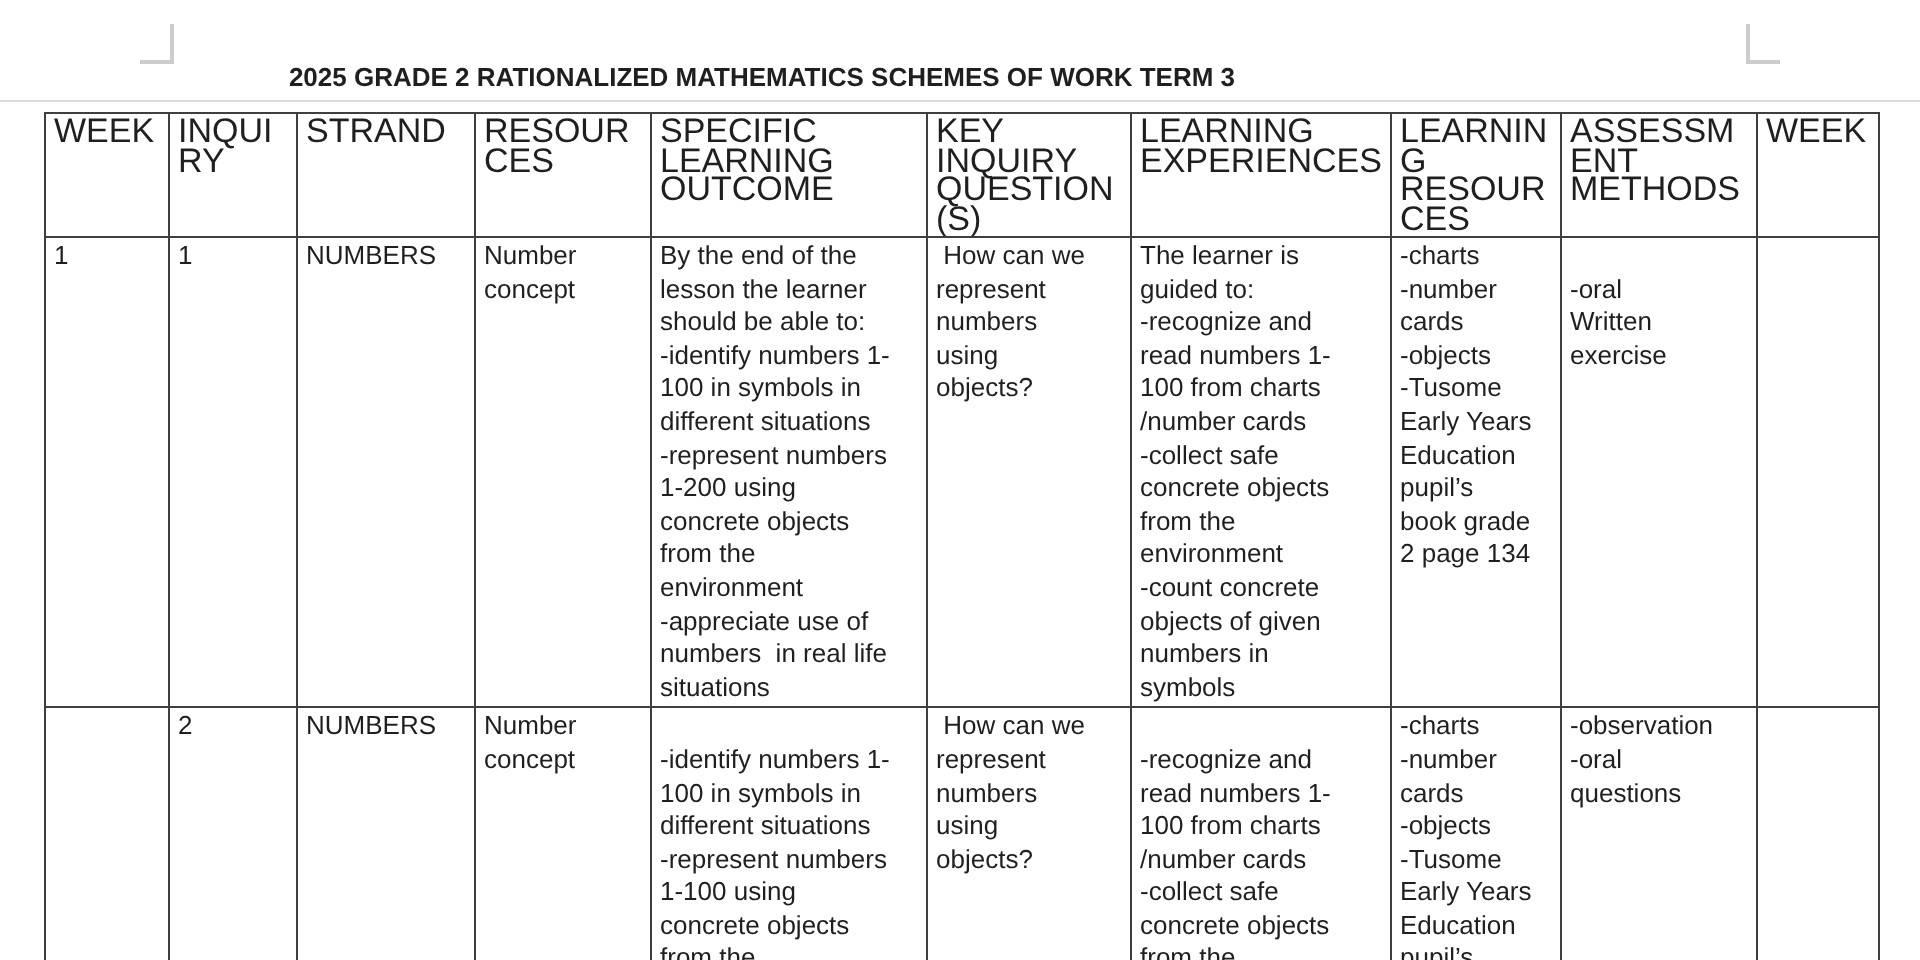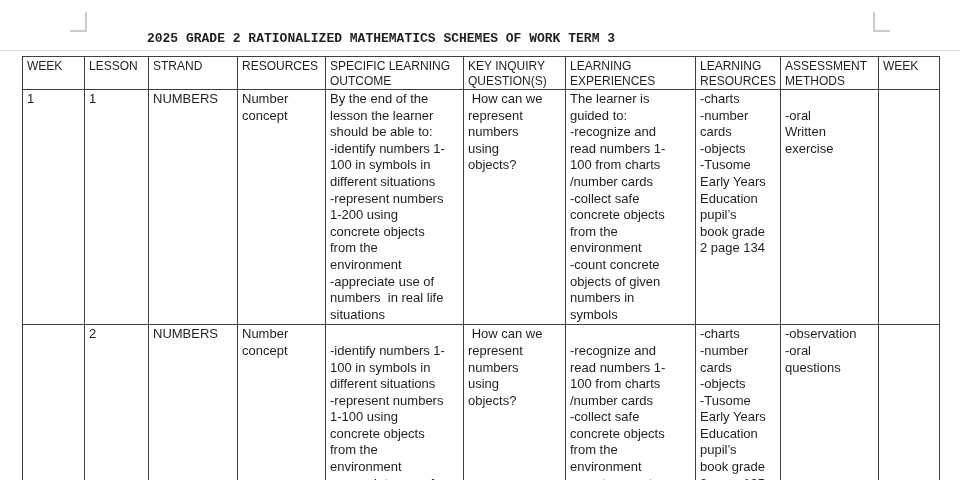--- a/index.html
+++ b/index.html
@@ -5,41 +5,40 @@
   html,body{margin:0;padding:0;}
   body{
     width:960px;height:480px;overflow:hidden;position:relative;
     background:#ffffff;color:#1f1f1f;
     font-family:"Liberation Sans",sans-serif;
   }
   .doc-title{
     position:absolute;top:31px;left:0;width:762px;
     text-align:center;font-size:13px;font-weight:700;line-height:16px;
     letter-spacing:0;
-    font-family:Liberation Mono, monospace;
   }
   .margin-rule{
     position:absolute;top:50px;left:0;width:960px;height:1px;
     background:#dcdcdc;
   }
   .corner{position:absolute;top:12px;width:15px;height:18px;}
   .corner-left{left:70px;border-right:2px solid #cccccc;border-bottom:2px solid #cccccc;}
   .corner-right{left:873px;border-left:2px solid #cccccc;border-bottom:2px solid #cccccc;}
   table.sow{
     position:absolute;left:22px;top:56px;width:917px;
     border-collapse:collapse;table-layout:fixed;
   }
   .sow th,.sow td{
     border:1px solid #3f3f3f;
     vertical-align:top;text-align:left;
     white-space:pre-wrap;overflow:hidden;
     padding:1px 4px;font-weight:400;
     word-wrap:break-word;
   }
-  .sow th{font-size:12px;line-height:14.5px;height:29px;padding-top:2px;}
+  .sow th{font-size:17px;line-height:14.5px;height:29px;padding-top:2px;}
   .sow td{font-size:13px;line-height:16.6px;}
   tr.row-1 td{height:232px;}
   tr.row-2 td{height:210px;}
 </style>
 </head>
 <body>
 
 <div class="corner corner-left"></div>
 <div class="corner corner-right"></div>
 
@@ -55,21 +54,21 @@
       <col style="width:138px">
       <col style="width:102px">
     <col style="width:130px">
       <col style="width:85px">
       <col style="width:98px">
     <col style="width:61px">
   </colgroup>
   <thead>
     <tr>
       <th>WEEK</th>
-      <th>LESSON</th>
+      <th>INQUIRY</th>
       <th>STRAND</th>
       <th>RESOURCES</th>
       <th>SPECIFIC LEARNING
 OUTCOME</th>
       <th>KEY INQUIRY
 QUESTION(S)</th>
       <th>LEARNING
 EXPERIENCES</th>
       <th>LEARNING
 RESOURCES</th>

